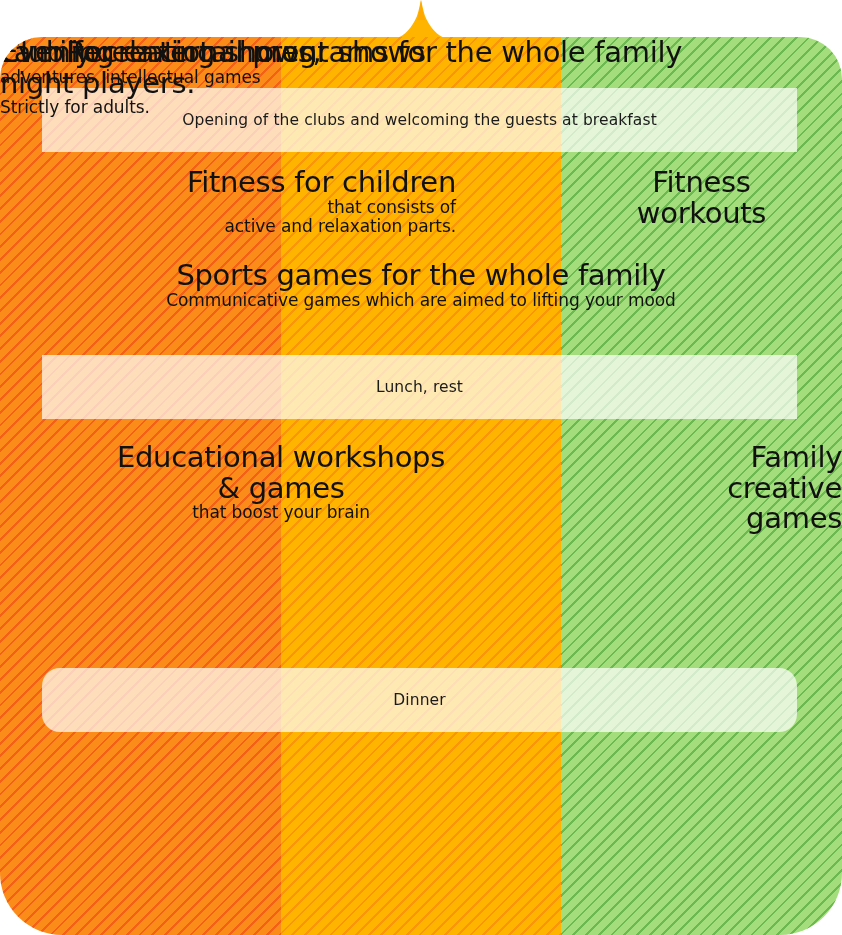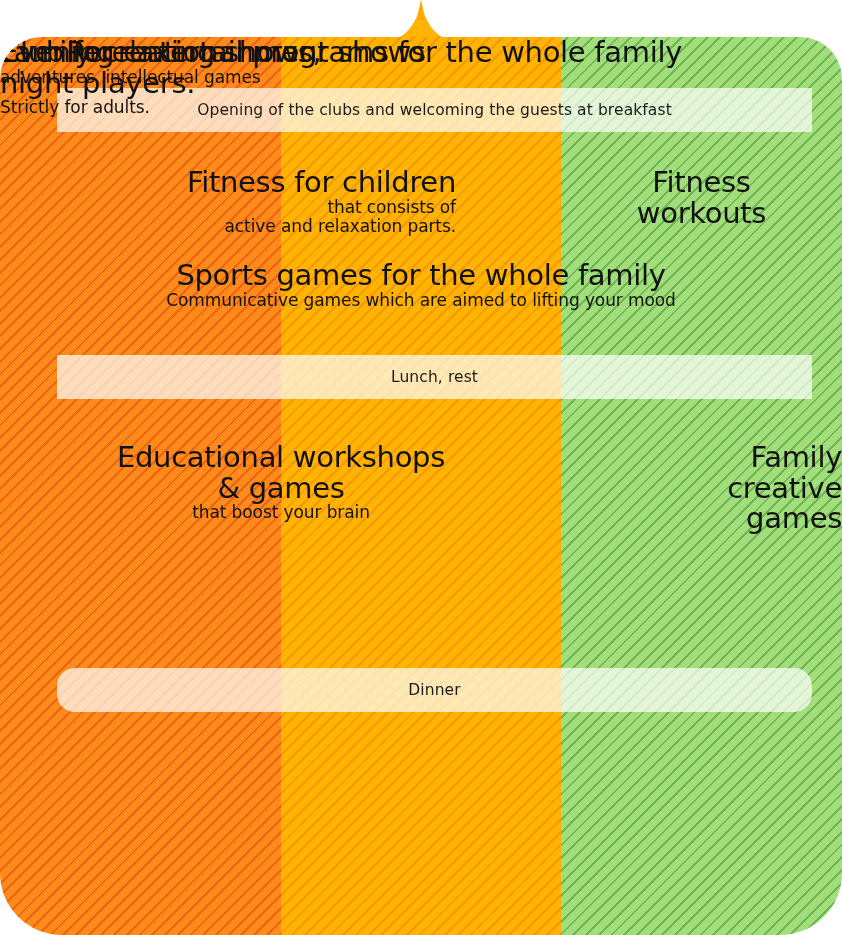--- a/index.html
+++ b/index.html
@@ -73,23 +73,23 @@
   .col-green::after {
     background-image: repeating-linear-gradient(
       -45deg,
       rgba(40,140,30,0.45) 0px, rgba(40,140,30,0.45) 2px,
       rgba(40,140,30,0.0) 2px, rgba(40,140,30,0.0) 9px);
   }
 
   
   .meal-bar {
     position: absolute;
-    left: 57px;
+    left: 42px;
     width: 755px;
-    height: 44px;
+    height: 64px;
     background: rgba(255,255,255,0.70);
     display: flex;
     align-items: center;
     justify-content: center;
     z-index: 5;
   }
   .meal-bar .meal-label {
     font-size: 15.5px;
     color: #1a1a1a;
     letter-spacing: 0.1px;

